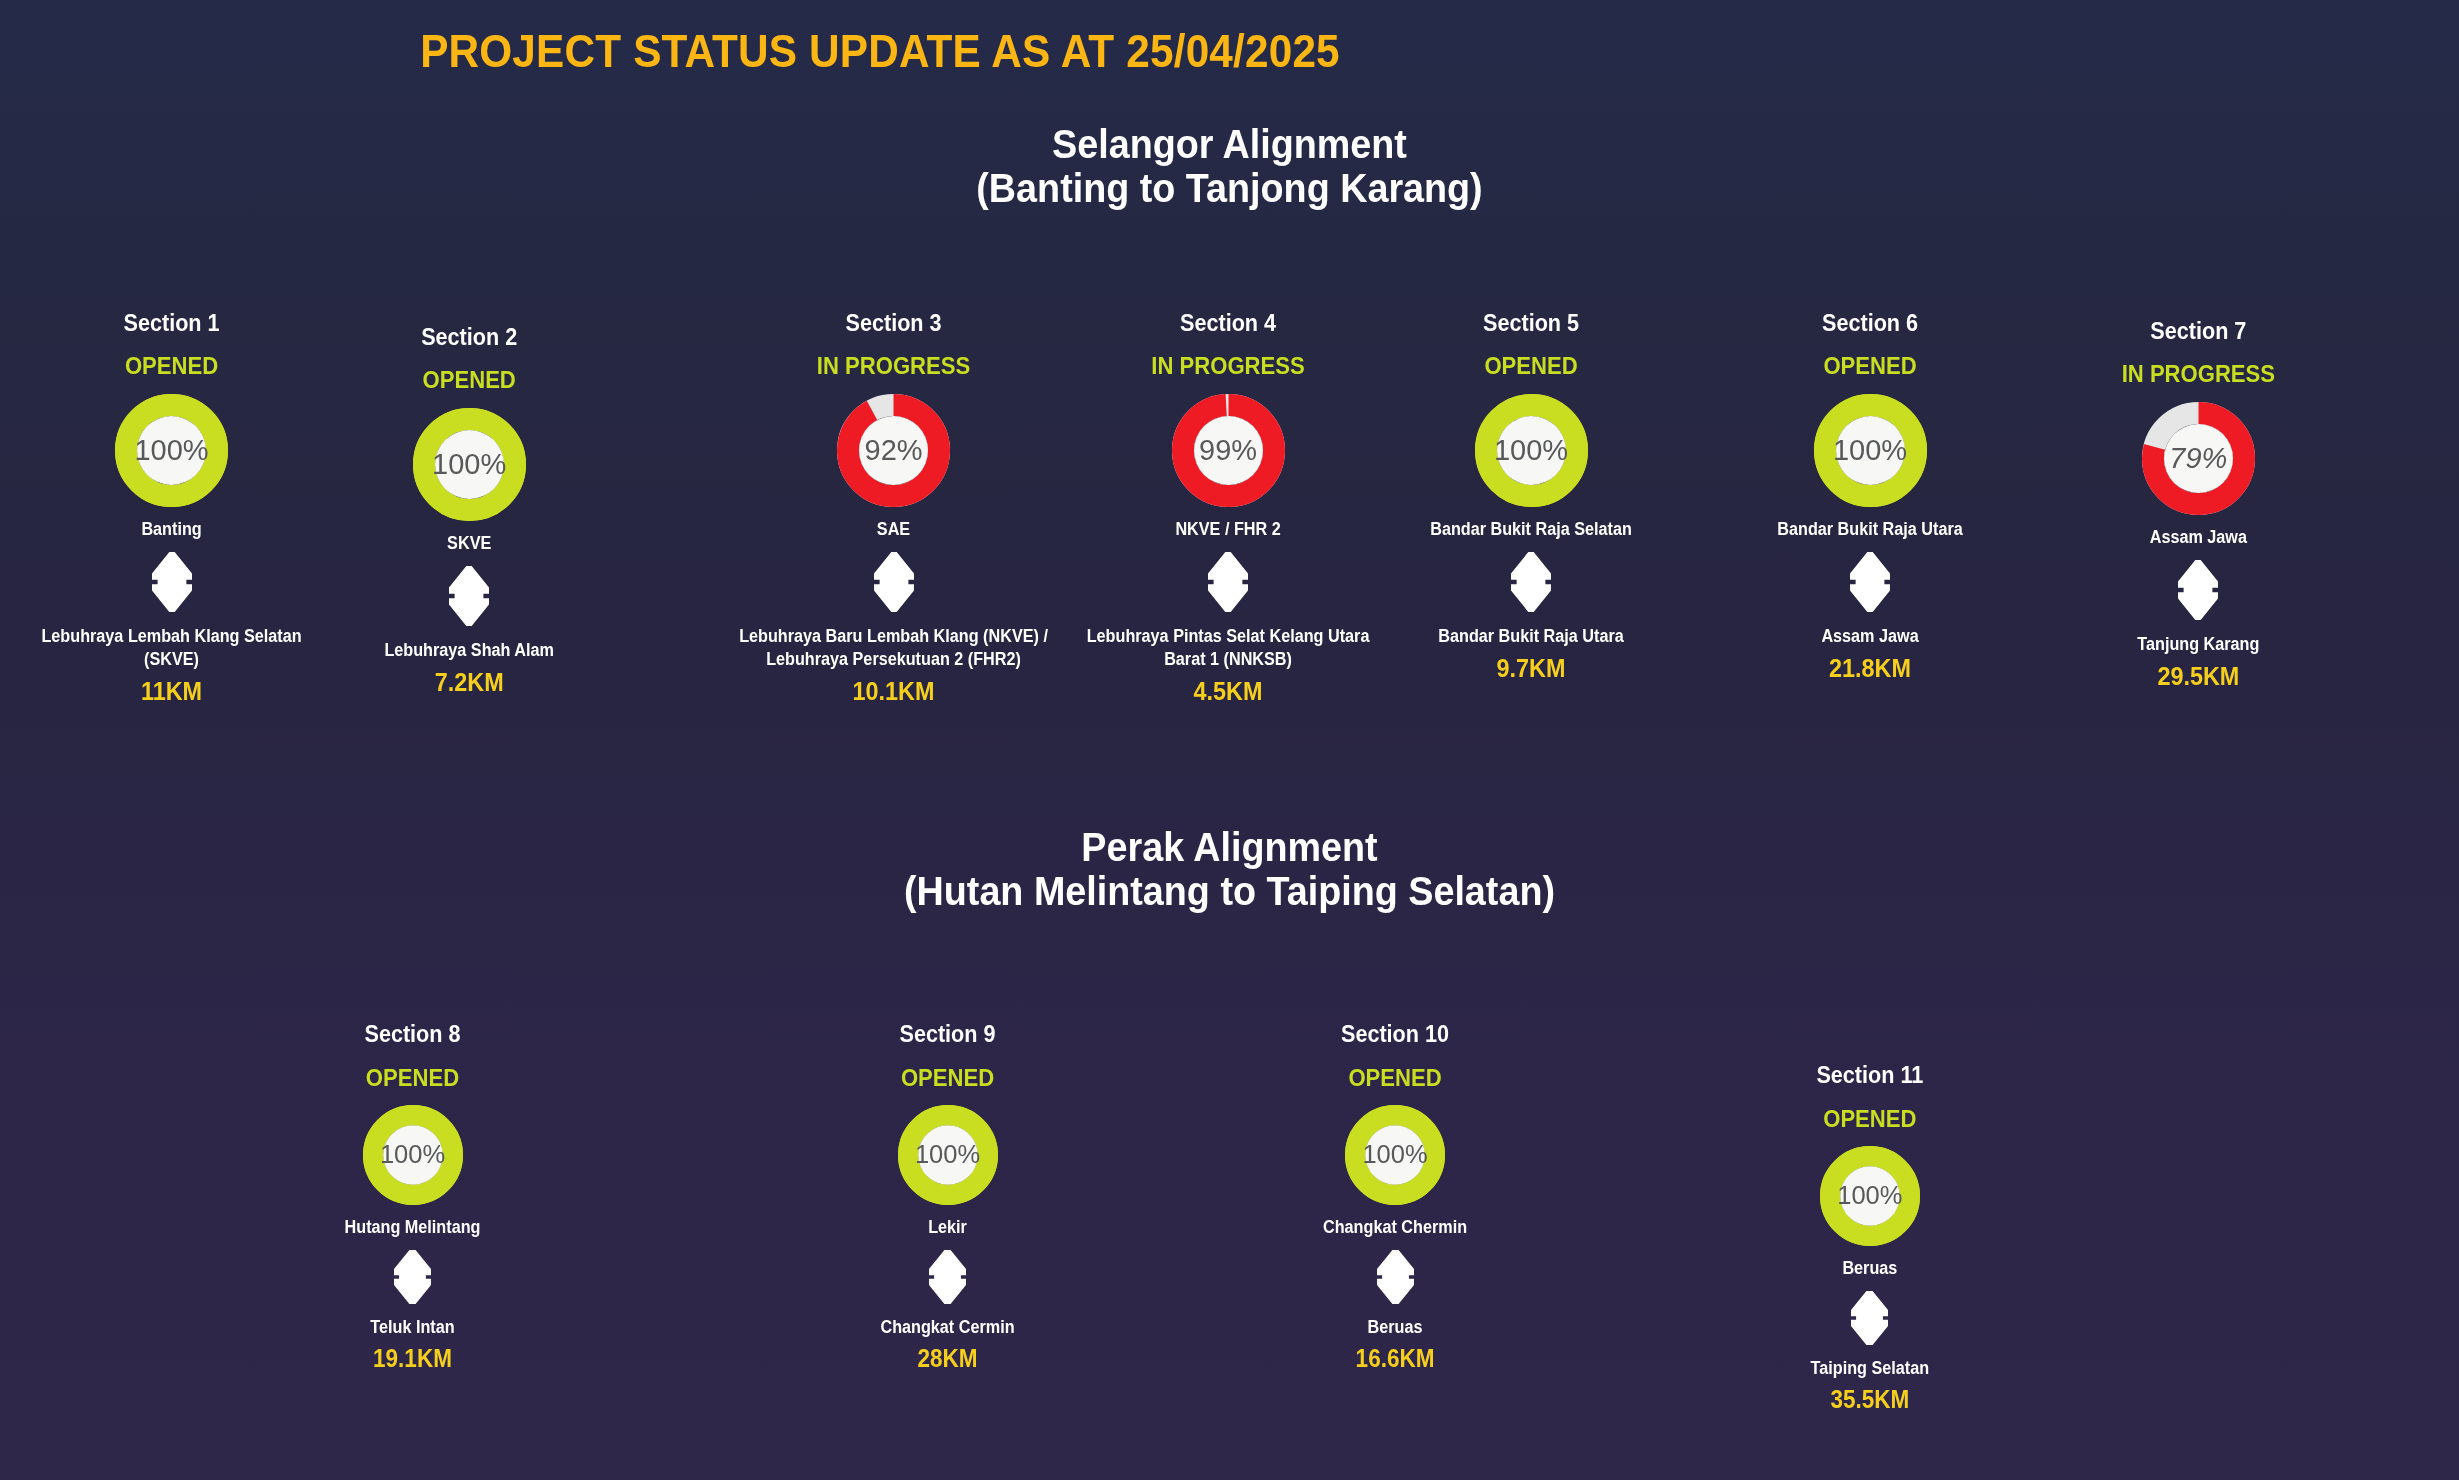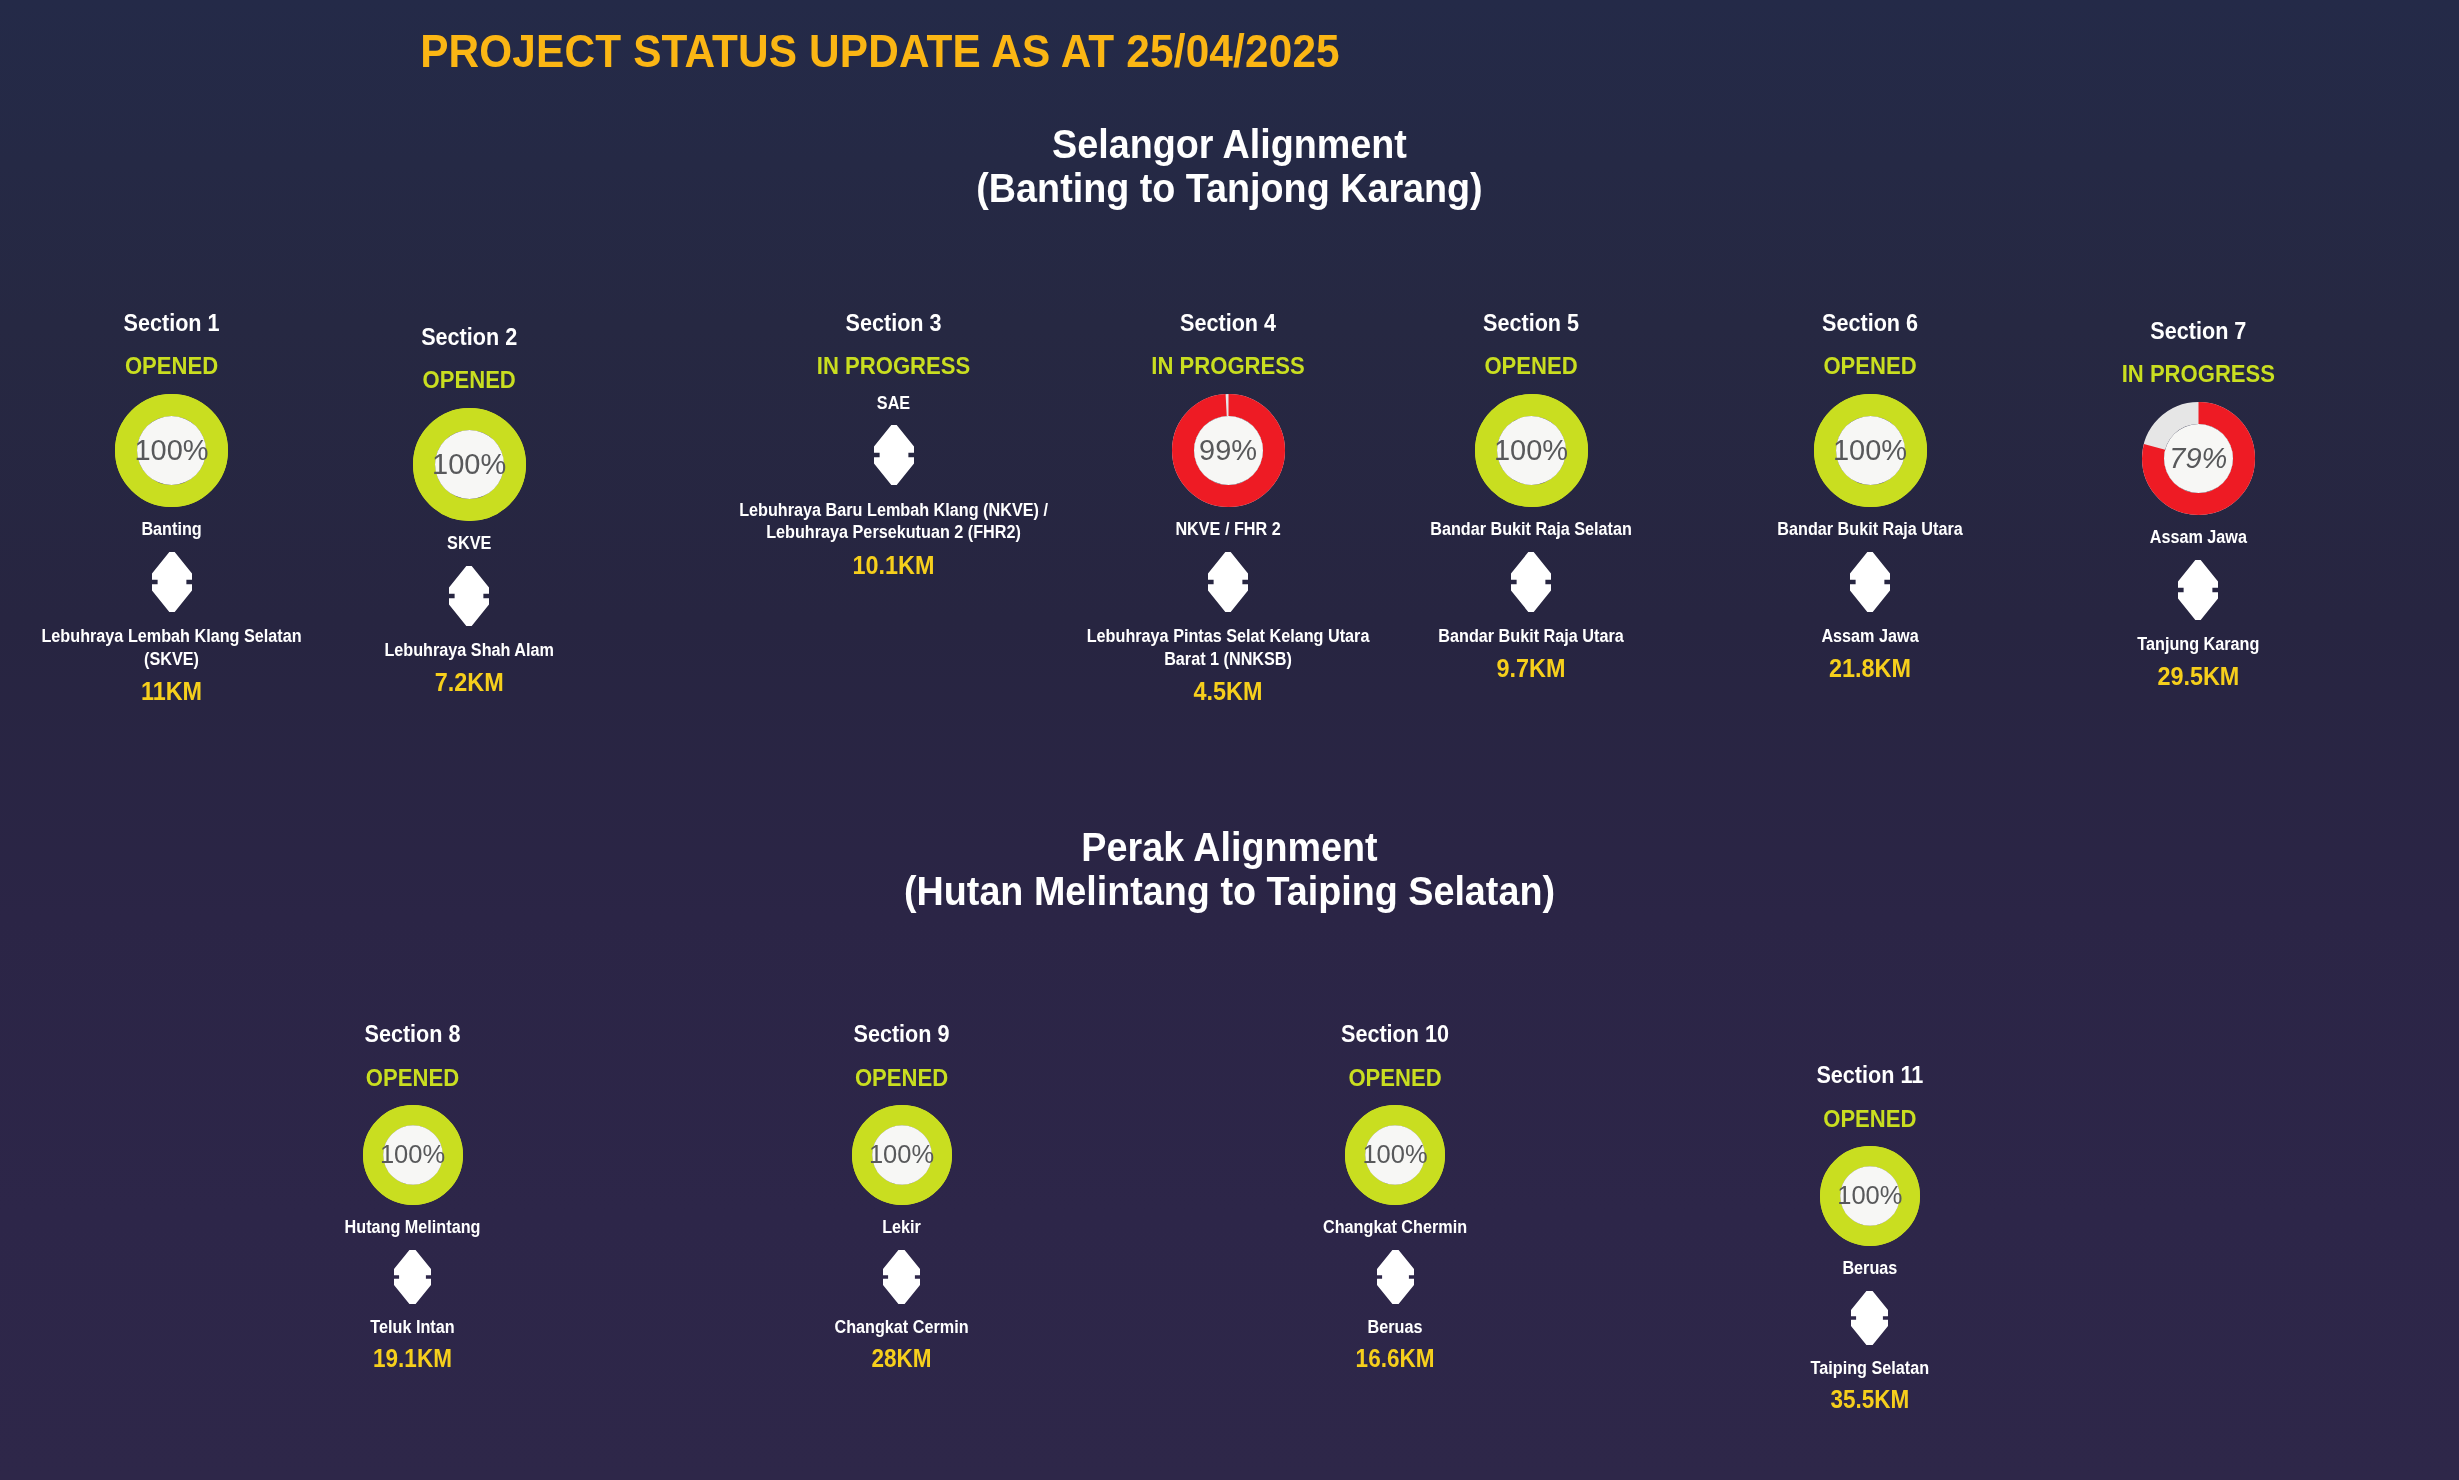--- a/index.html
+++ b/index.html
@@ -133,20 +133,31 @@
       <svg class="darrow" width="40" height="60" viewBox="0 0 42 62">
             <polygon points="21,0 42,26.04 33.6,26.04 33.6,35.96 42,35.96 21,62 0,35.96 8.4,35.96 8.4,26.04 0,26.04" fill="#FFFFFF" stroke="#FFFFFF" stroke-width="5" stroke-linejoin="round"></polygon>
           </svg>
     </div>
     <div class="endpoint" style="margin-top:13.4px; font-size:18px;">Lebuhraya Shah Alam</div>
     <div class="km" style="margin-top:5.8px; font-size:26px; color:#F6CF1C;">7.2KM</div>
   </div>
       <div class="card" style="left: 722px; top: 309px;">
     <div class="sec-name">Section 3</div>
     <div class="status" style="margin-top:15.4px; color:#C9DE20;">IN PROGRESS</div>
+    <div class="donut-wrap" style="margin-top:13.4px; height:113px; position:relative;">
+      
+  <svg class="donut-svg" width="113" height="113" viewBox="0 0 118 118">
+    <circle cx="59" cy="59" r="47.5" fill="none" stroke="#E6E6E6" stroke-width="23"></circle>
+    <circle cx="59" cy="59" r="47.5" fill="none" stroke="#EE1B24" stroke-width="23" stroke-dasharray="274.57519792374796 23.876104167282392" transform="rotate(-90 59 59)"></circle>
+    <circle cx="59" cy="59" r="36" fill="#F7F7F5"></circle>
+  </svg>
+      <div class="pct" style="position:absolute; left:0; top:0; width:100%; height:113px;
+            display:flex; align-items:center; justify-content:center; font-size:29px;
+            color:#58595B;">92%</div>
+    </div>
     <div class="place" style="margin-top:12.5px; font-size:18px;">SAE</div>
     <div style="margin-top:11.5px;">
       <svg class="darrow" width="40" height="60" viewBox="0 0 42 62">
             <polygon points="21,0 42,26.04 33.6,26.04 33.6,35.96 42,35.96 21,62 0,35.96 8.4,35.96 8.4,26.04 0,26.04" fill="#FFFFFF" stroke="#FFFFFF" stroke-width="5" stroke-linejoin="round"></polygon>
           </svg>
     </div>
     <div class="endpoint" style="margin-top:13.4px; font-size:18px;">Lebuhraya Baru Lembah Klang (NKVE) /<br>Lebuhraya Persekutuan 2 (FHR2)</div>
     <div class="km" style="margin-top:5.8px; font-size:26px; color:#F6CF1C;">10.1KM</div>
   </div>
       <div class="card" style="left: 1071px; top: 309px;">
@@ -257,21 +268,21 @@
     </div>
     <div class="place" style="margin-top:12.5px; font-size:18px;">Hutang Melintang</div>
     <div style="margin-top:11.5px;">
       <svg class="darrow" width="37" height="54" viewBox="0 0 38 56">
             <polygon points="19,0 38,23.56 30.4,23.56 30.4,32.44 38,32.44 19,56 0,32.44 7.6,32.44 7.6,23.56 0,23.56" fill="#FFFFFF" stroke="#FFFFFF" stroke-width="5" stroke-linejoin="round"></polygon>
           </svg>
     </div>
     <div class="endpoint" style="margin-top:12.5px; font-size:18px;">Teluk Intan</div>
     <div class="km" style="margin-top:4.8px; font-size:25px; color:#F6CF1C;">19.1KM</div>
   </div>
-      <div class="card" style="left: 827px; top: 1020px;">
+      <div class="card" style="left: 873px; top: 1020px;">
     <div class="sec-name">Section 9</div>
     <div class="status" style="margin-top:16.3px; color:#C9DE20;">OPENED</div>
     <div class="donut-wrap" style="margin-top:12.5px; height:100px; position:relative;">
       
   <svg class="donut-svg" width="100" height="100" viewBox="0 0 104 104">
     <circle cx="52" cy="52" r="41.5" fill="none" stroke="#C9DE20" stroke-width="21"></circle>
     <circle cx="52" cy="52" r="41.5" fill="none" stroke="#C9DE20" stroke-width="21" stroke-dasharray="260.75219024795285 0" transform="rotate(-90 52 52)"></circle>
     <circle cx="52" cy="52" r="31" fill="#F7F7F5"></circle>
   </svg>
       <div class="pct" style="position:absolute; left:0; top:0; width:100%; height:100px;

